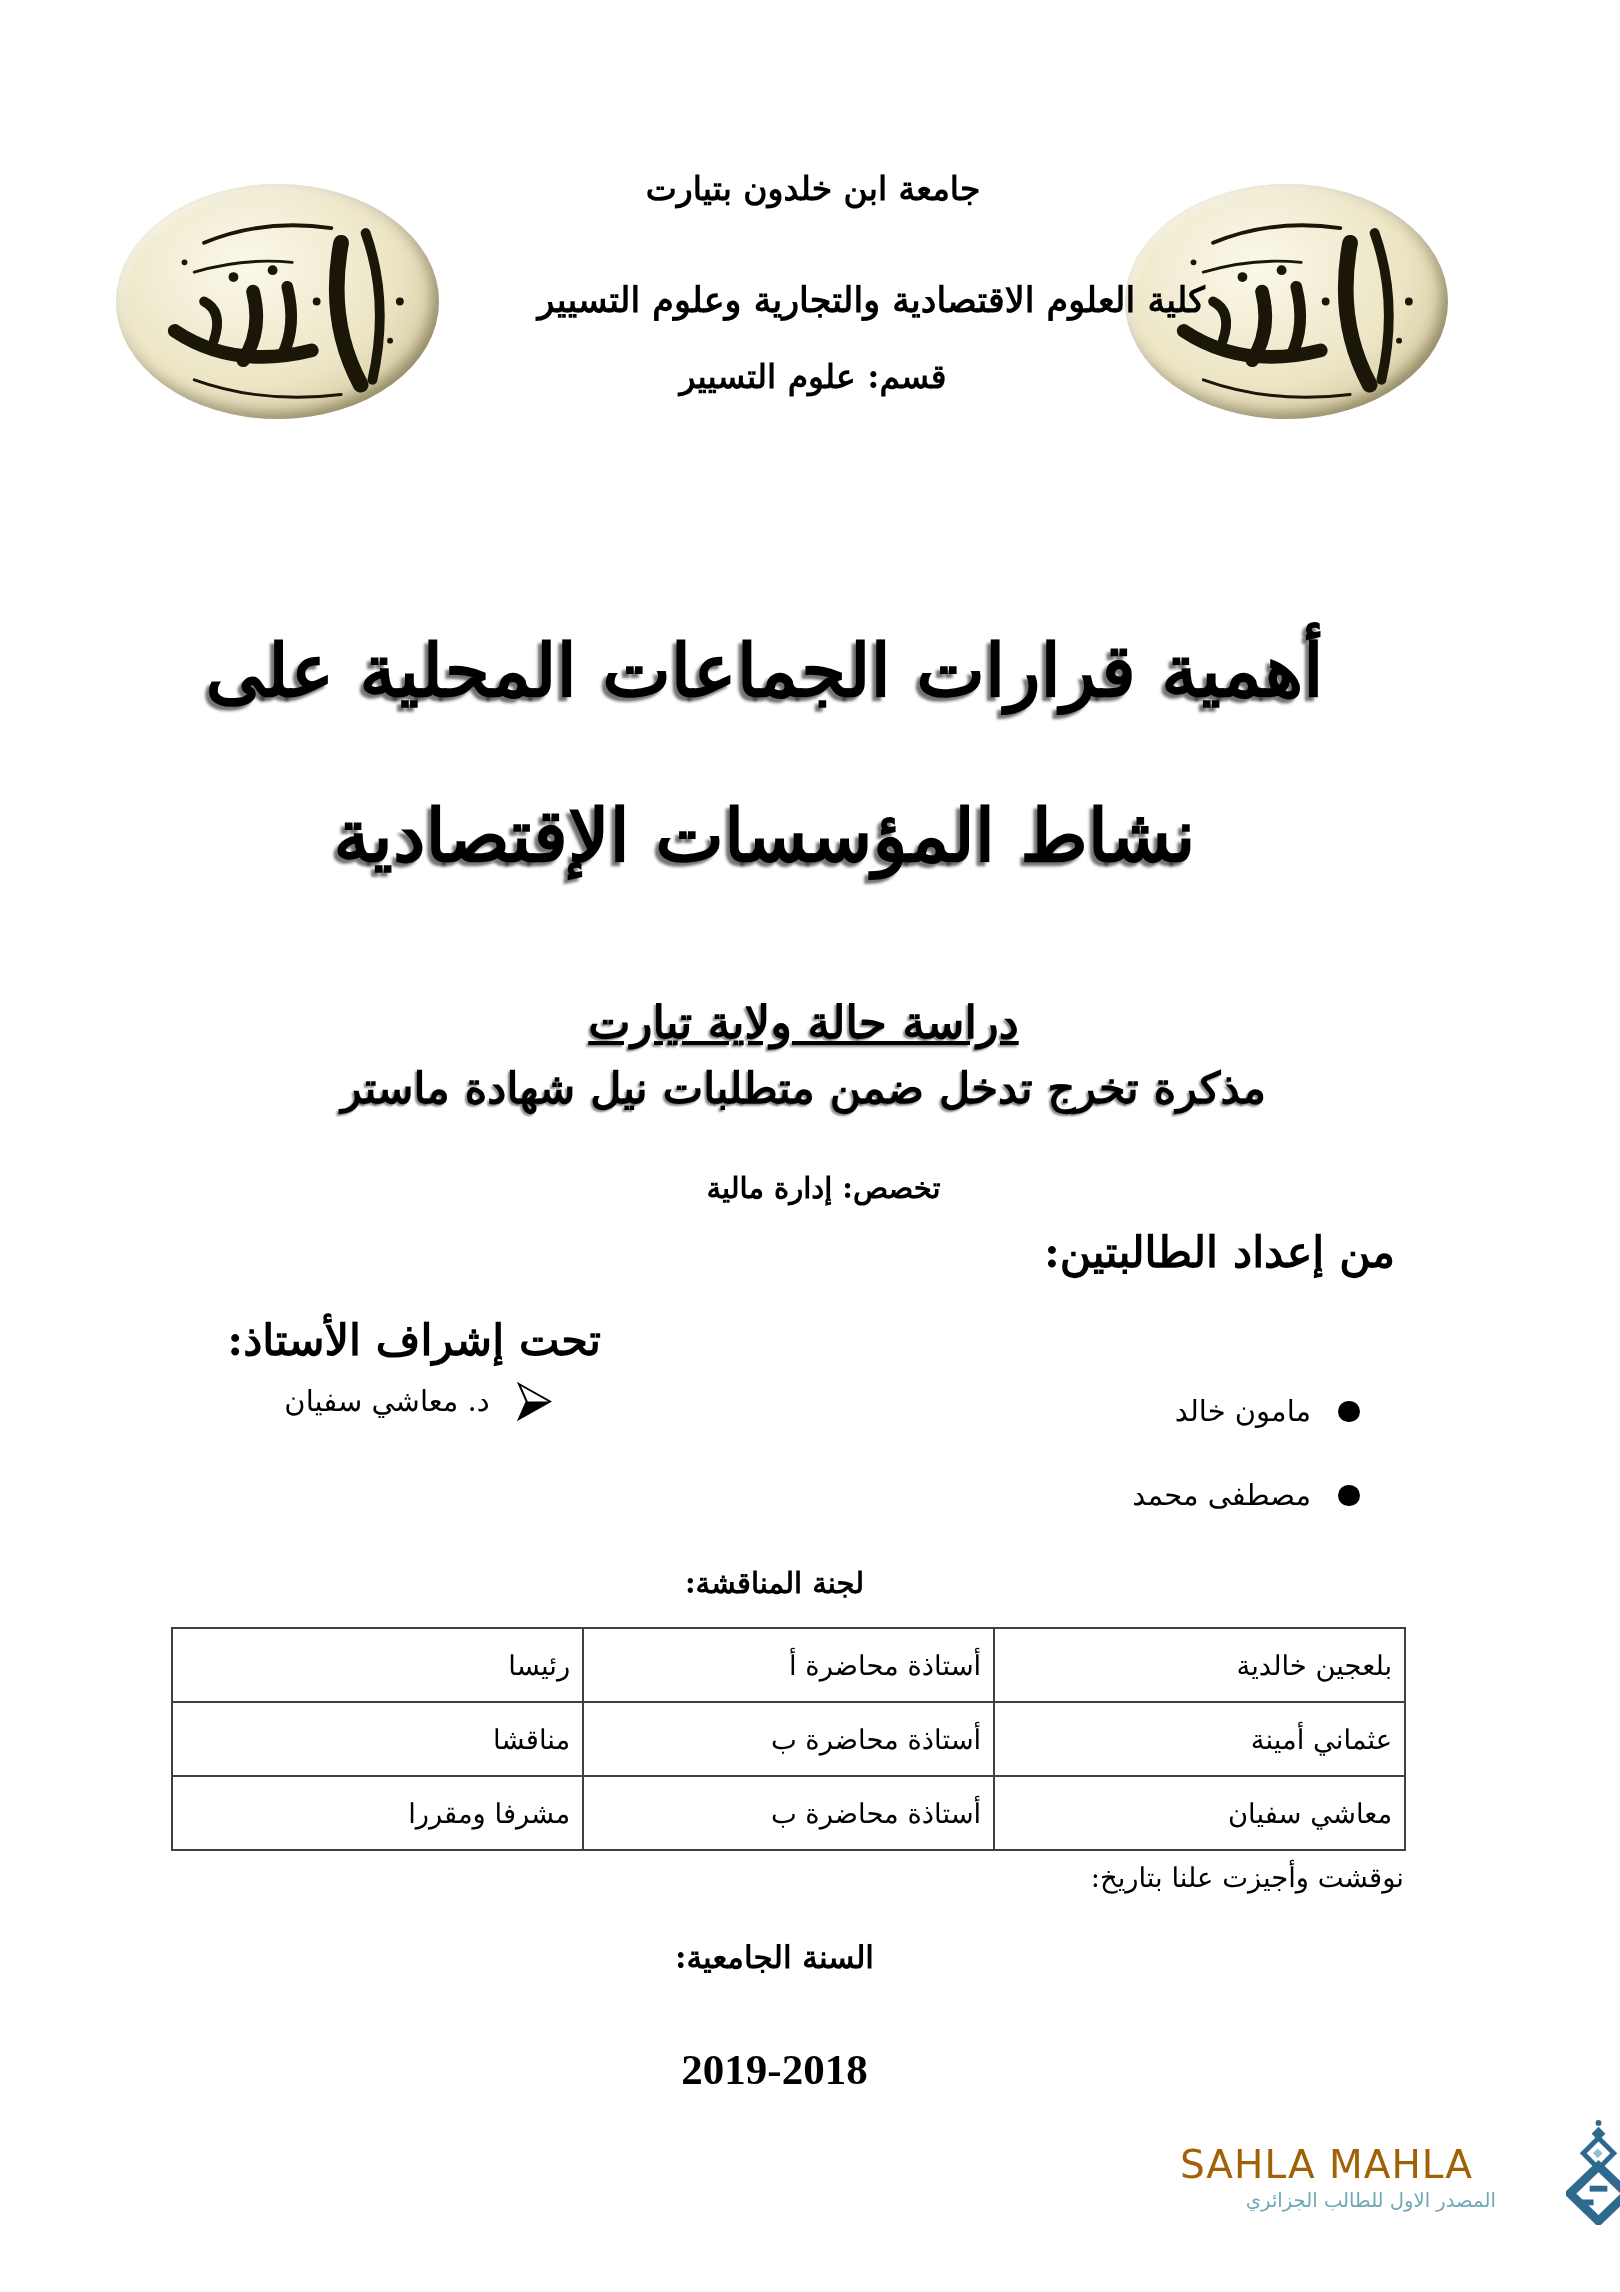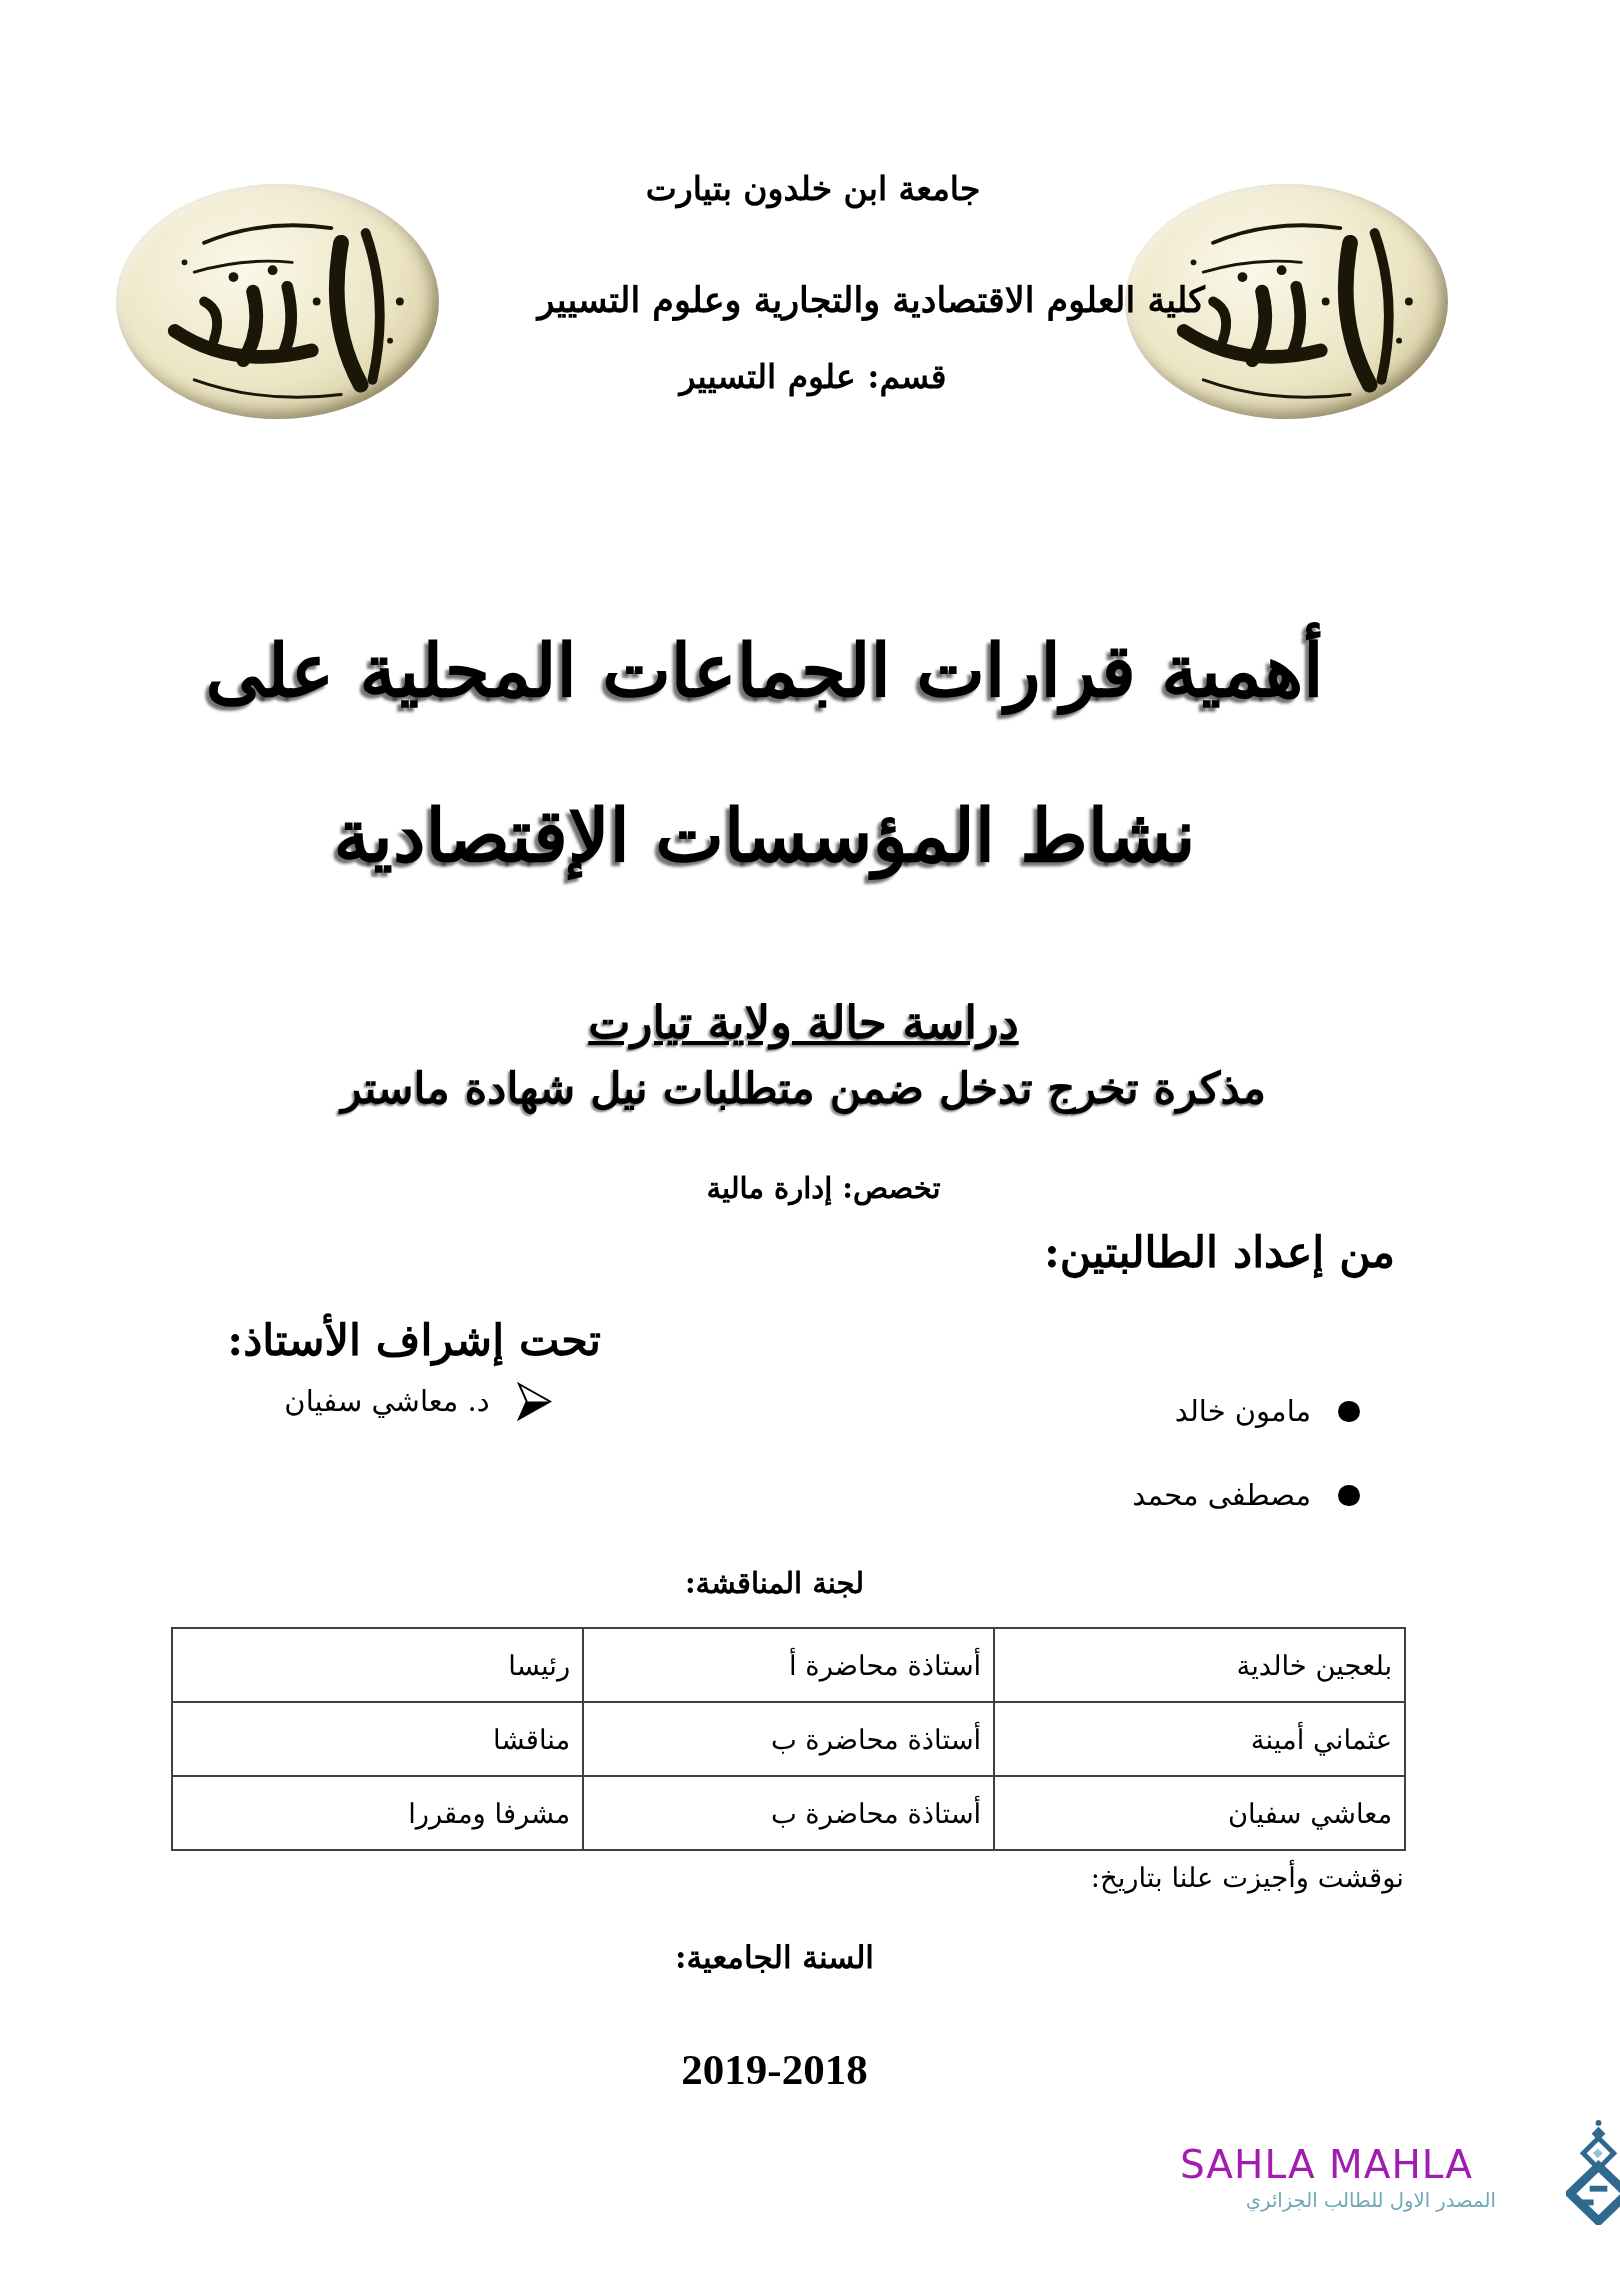--- a/index.html
+++ b/index.html
@@ -172,21 +172,21 @@
       top: 2107px;
       width: 421px;
       height: 108px;
     }
     #wm-brand {
       position: absolute;
       left: 3.9px; top: 35px;
       font-family: "DejaVu Sans", "Liberation Sans", sans-serif;
       font-size: 39px;
       letter-spacing: 1px;
-      color: #a21caf;
+      color: #a16207;
       direction: ltr;
       white-space: nowrap;
     }
     #wm-tagline {
       position: absolute;
       left: 9.8px; top: 82px;
       width: 370px;
       font-family: "DejaVu Sans", "Liberation Sans", sans-serif;
       font-size: 19.6px;
       color: #6fa8b6;

